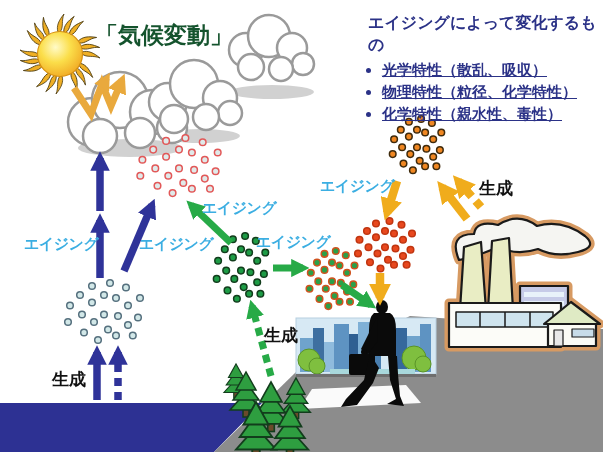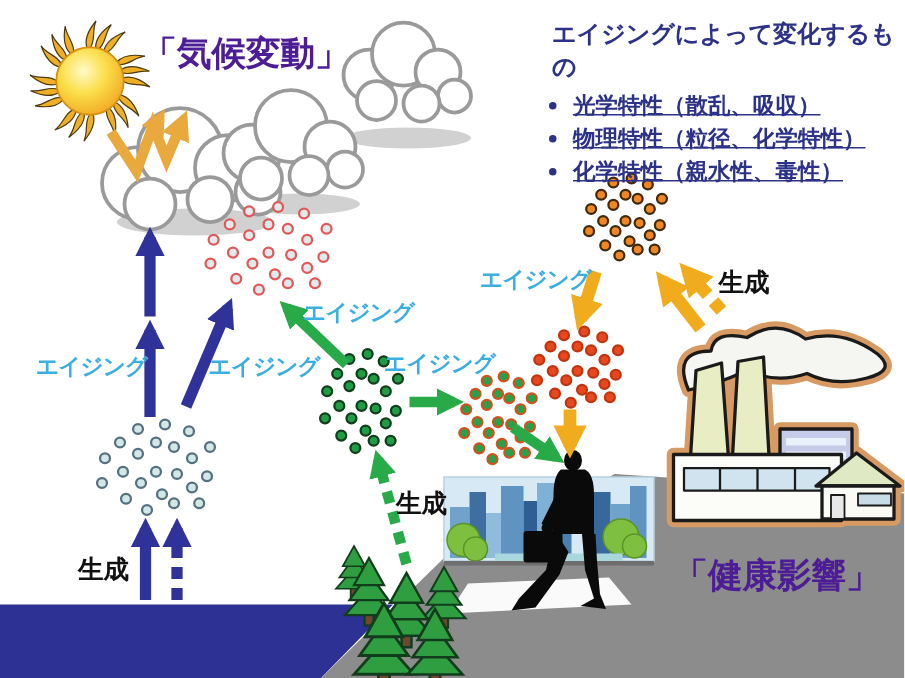--- a/index.html
+++ b/index.html
@@ -1,21 +1,21 @@
 <!DOCTYPE html>
 <html><head>
 <meta charset="utf-8">
 <style>
   html,body{margin:0;padding:0;background:#fff;}
   #stage{position:relative;width:603px;height:452px;overflow:hidden;background:#fff;
          font-family:"DejaVu Sans",sans-serif;}
   #stage svg.layer{position:absolute;left:0;top:0;width:603px;height:452px;}
   #labels{position:absolute;left:0;top:0;width:603px;height:452px;}
   .ann{position:absolute;font-weight:bold;white-space:nowrap;}
-  .title{position:absolute;font-weight:bold;color:#4c1d95;white-space:nowrap;}
+  .title{position:absolute;font-weight:bold;color:#14532d;white-space:nowrap;}
   #title-climate{left:95px;top:20px;font-size:23px;}
   #title-health{left:449px;top:368px;font-size:23px;}
   #legend{position:absolute;left:356px;top:12px;width:246px;font-weight:bold;}
   #legend .legend-head{font-size:16px;line-height:22px;margin-left:12px;}
   #legend ul{margin:3px 0 0 0;padding-left:26px;text-decoration:underline;}
   #legend li{font-size:15px;line-height:22px;}
 </style>
 </head>
 <body>
 
@@ -357,21 +357,20 @@
       <div class="ann" style="left: 139px; top: 235px; color: rgb(59, 174, 226); font-size: 15px; letter-spacing: -0.5px;">エイジング</div>
       <div class="ann" style="left: 202px; top: 199px; color: rgb(59, 174, 226); font-size: 15px; letter-spacing: -0.5px;">エイジング</div>
       <div class="ann" style="left: 256px; top: 233px; color: rgb(59, 174, 226); font-size: 15px; letter-spacing: -0.5px;">エイジング</div>
       <div class="ann" style="left: 320px; top: 177px; color: rgb(59, 174, 226); font-size: 15px; letter-spacing: -0.5px;">エイジング</div>
       <div class="ann" style="left: 52px; top: 368px; color: rgb(17, 17, 17); font-size: 17px;">生成</div>
       <div class="ann" style="left: 264px; top: 324px; color: rgb(17, 17, 17); font-size: 17px;">生成</div>
       <div class="ann" style="left: 479px; top: 177px; color: rgb(17, 17, 17); font-size: 17px;">生成</div>
     </div>
 
   <div class="title" id="title-climate">「気候変動」</div>
-  <div class="title" id="title-health">「健康影響」</div>
 
   <div id="legend" style="color: rgb(43, 50, 135);">
     <div class="legend-head">エイジングによって変化するもの</div>
     <ul id="legend-list">
         <li>光学特性（散乱、吸収）</li>
         <li>物理特性（粒径、化学特性）</li>
         <li>化学特性（親水性、毒性）</li>
       </ul>
   </div>
 </div>

